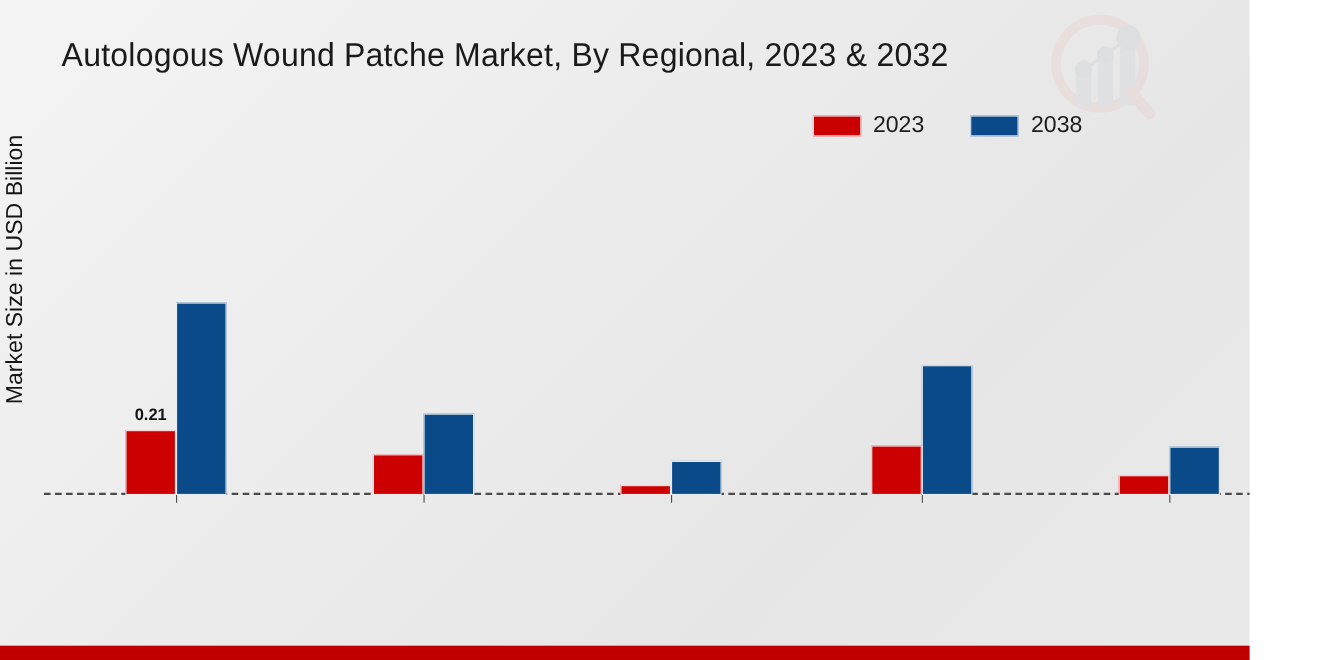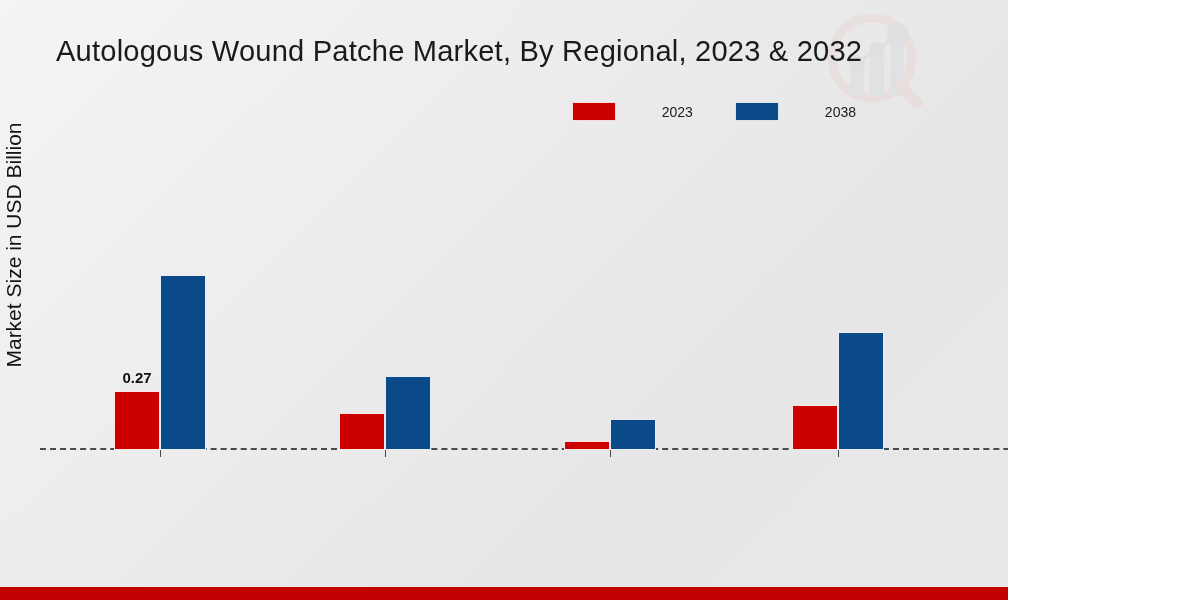--- a/index.html
+++ b/index.html
@@ -7,21 +7,21 @@
     padding: 0;
   }
   body {
     width: 1200px;
     height: 600px;
     font-family: "Liberation Sans", sans-serif;
     overflow: hidden;
   }
   #page {
     position: relative;
-    width: 1008px;
+    width: 1136px;
     height: 600px;
     background: linear-gradient(135deg, #f4f4f4 0%, #ededed 35%, #e6e6e6 70%, #e9e9e9 100%);
     box-sizing: border-box;
     overflow: hidden;
   }
 
   
   #watermark {
     position: absolute;
     top: 8px;
@@ -61,24 +61,23 @@
     align-items: center;
     gap: 11px;
   }
   .legend-swatch {
     width: 44px;
     height: 19px;
     border: 1px solid rgba(255,255,255,0.85);
     box-sizing: border-box;
   }
   .legend-label {
-    font-size: 14px;
+    font-size: 21px;
     color: #1b1b1b;
     font-family: "Liberation Sans", sans-serif;
-    margin-left: 35px;
   }
 
   
   #ylabel {
     position: absolute;
     left: -3px;
     top: 0;
     height: 600px;
     width: 34px;
     display: flex;
@@ -196,21 +195,21 @@
 
   <div id="ylabel">
     <span>Market Size in USD Billion</span>
   </div>
 
   <div id="plot">
     <div id="baseline"></div>
 
     <div class="group" style="left:70px; width:100px;">
       <div class="bar" style="background:#cc0000; height:59px;">
-        <span class="vlabel">0.27</span>
+        <span class="vlabel">0.21</span>
       </div>
       <div class="bar" style="background:#0a4a89; height:175px;"></div>
       <div class="tick"></div>
     </div>
     <div class="group-wrap" style="left:60px; width:120px;">
       
     </div>
 
     <div class="group" style="left:295px; width:100px;">
       <div class="bar" style="background:#cc0000; height:37px;">

